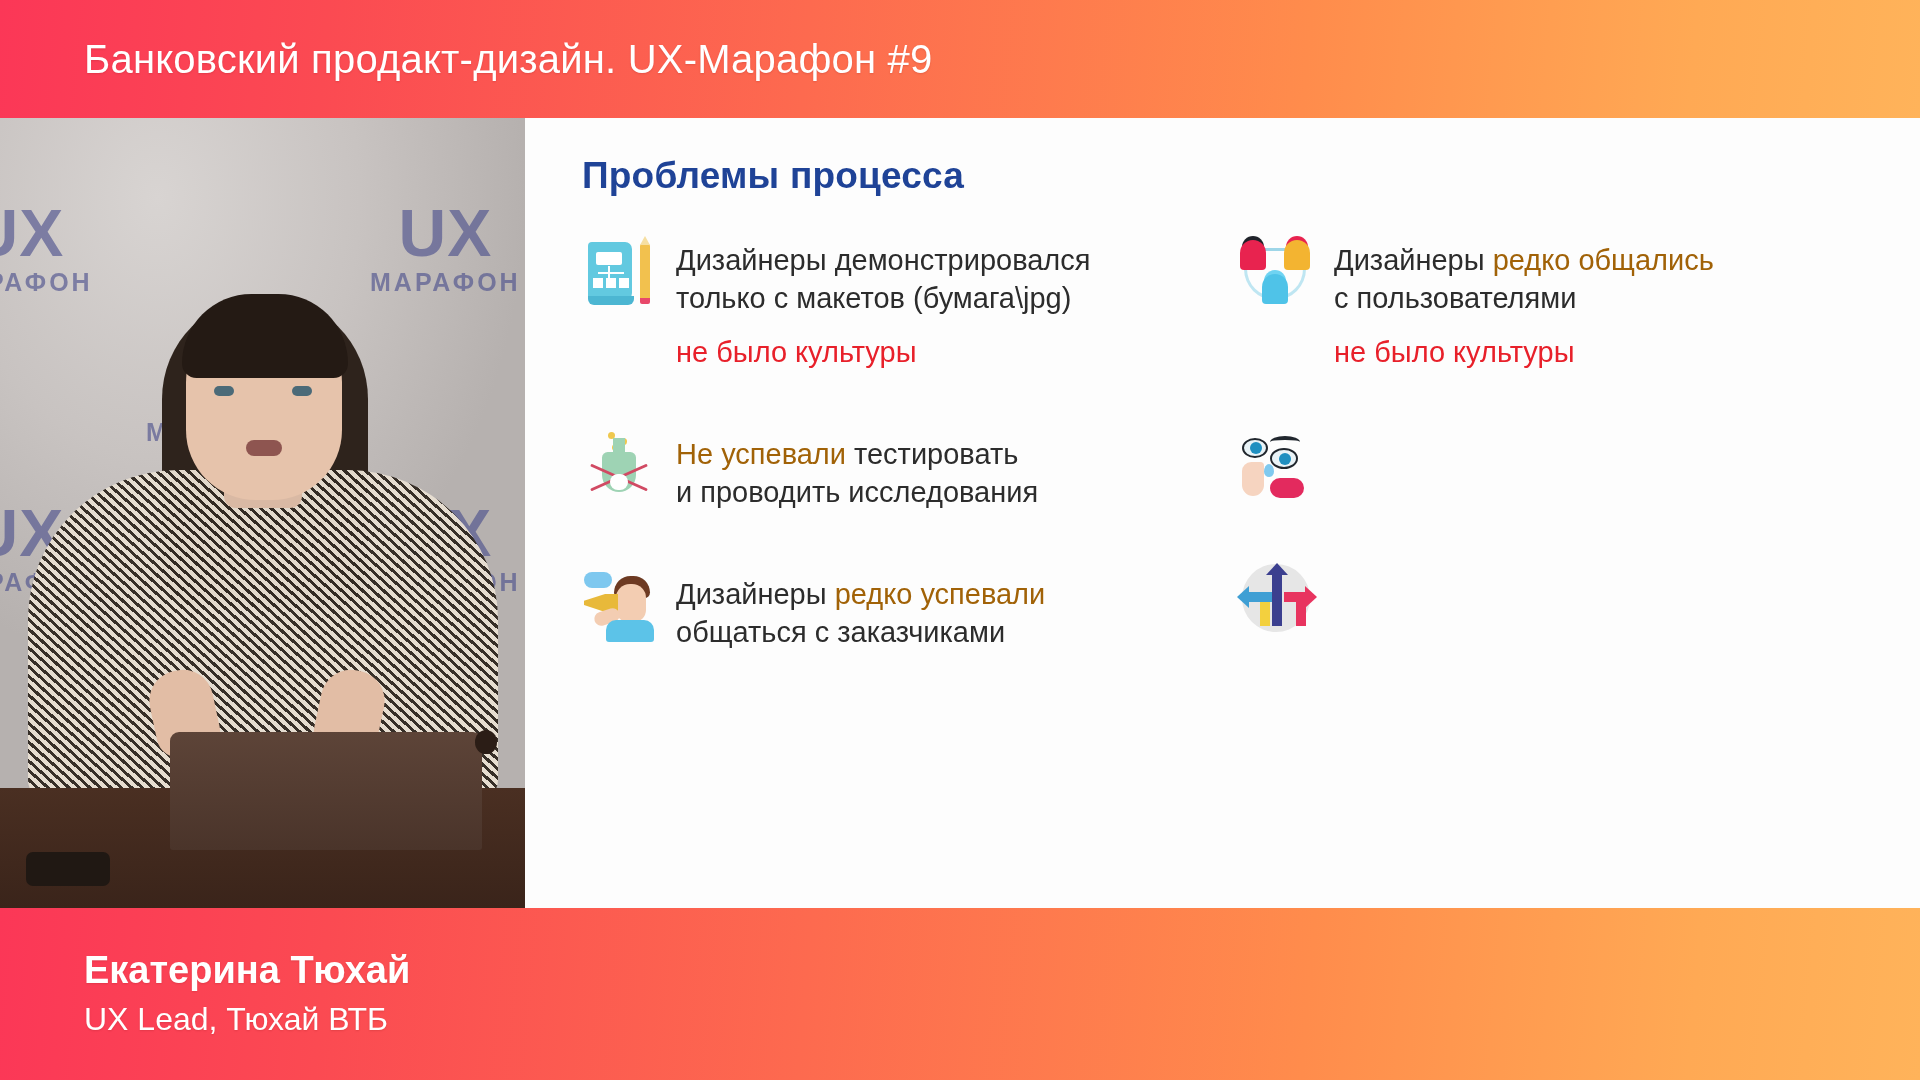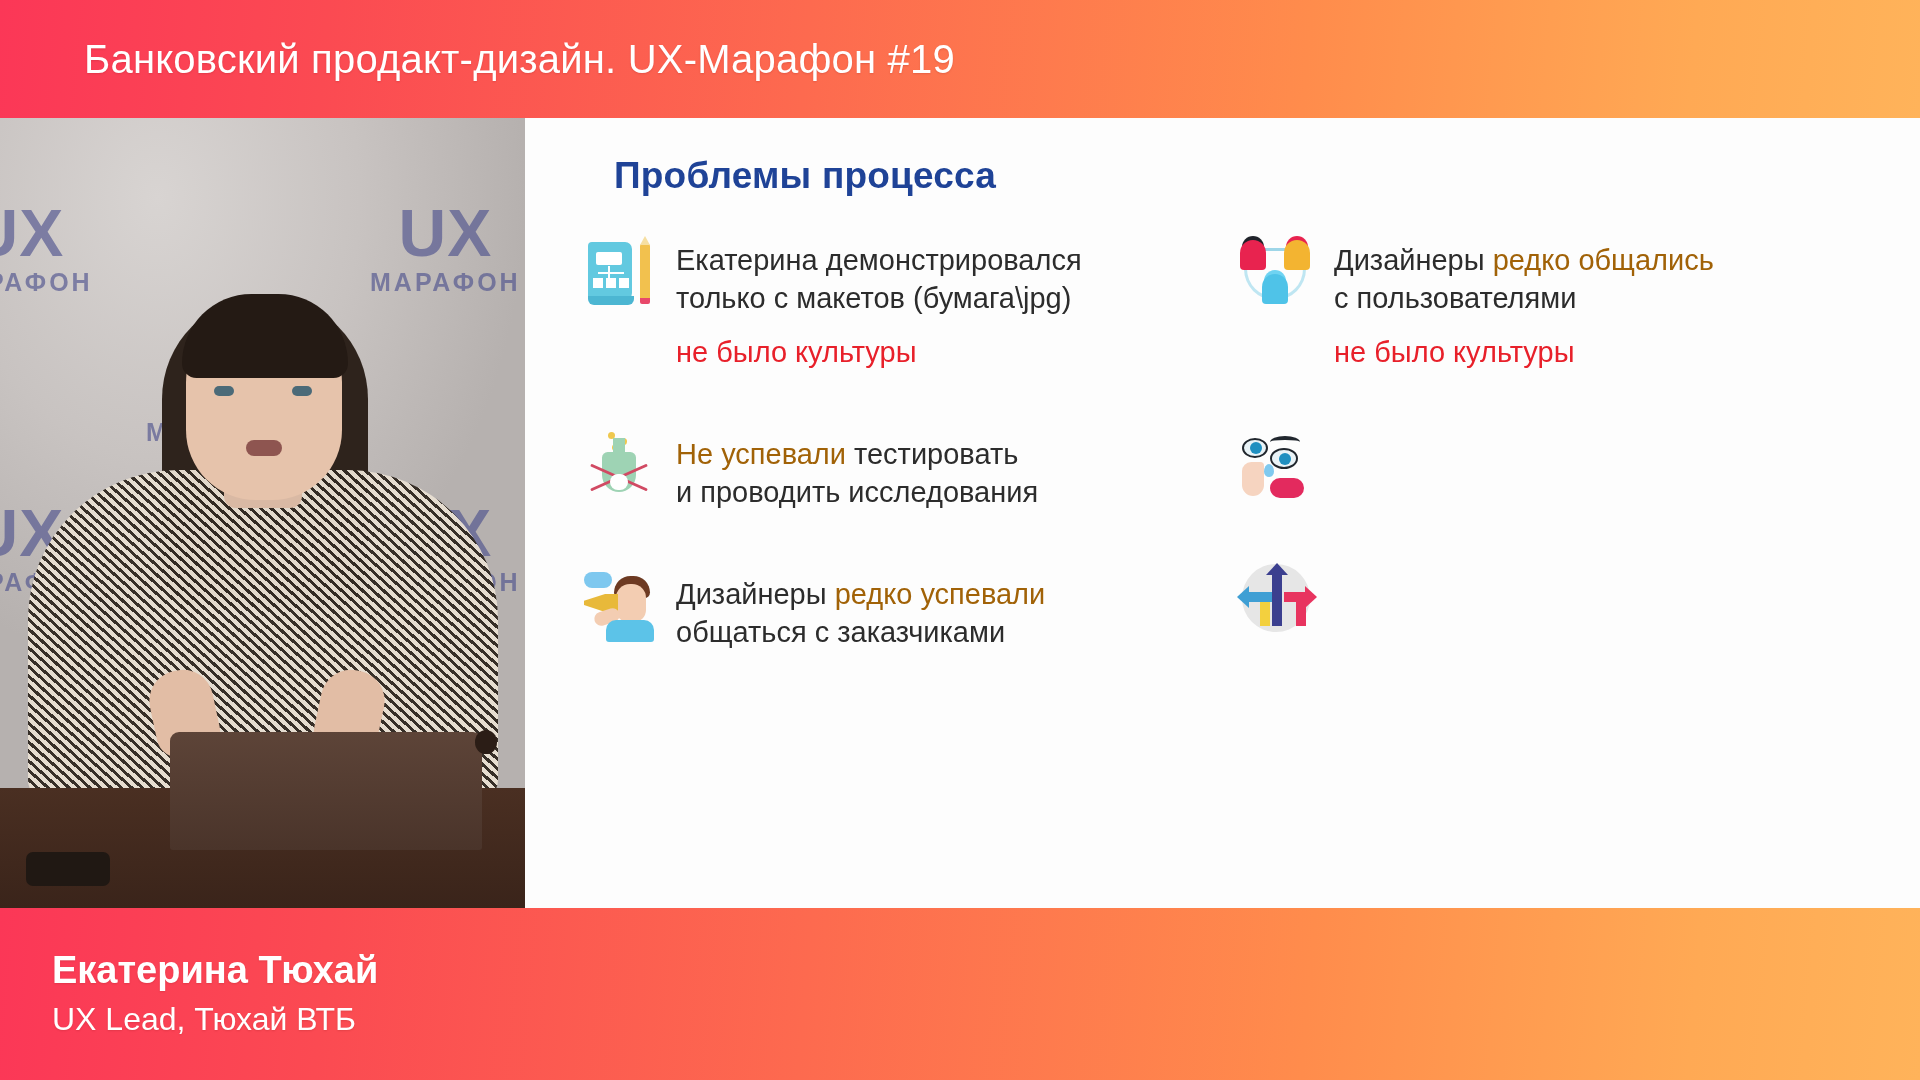--- a/index.html
+++ b/index.html
@@ -85,21 +85,21 @@
     background:linear-gradient(180deg,#5d4438 0%,#4a342a 100%);
     border-radius:9px 9px 3px 3px;
   }
   .apple { position:absolute; left:305px; bottom:96px; width:22px; height:24px; background:#2b1d16; border-radius:50% 50% 48% 48%; }
   .phone { position:absolute; left:26px; bottom:22px; width:84px; height:34px; background:#201813; border-radius:7px; }
 
   
   .slide { position:absolute; left:525px; top:0; width:1395px; height:790px; background:#fdfdfd; }
   .slide-title {
     position:absolute; left:57px; top:37px; font-size:37px; font-weight:700;
-    color:#1f4397; letter-spacing:.2px;margin-left:32px;
+    color:#1f4397; letter-spacing:.2px;
   }
   .cols { position:absolute; left:0; top:122px; width:1395px; display:flex; }
   .col { width:697px; padding-left:57px; }
   .col.right { padding-left:18px; }
 
   .item { display:flex; align-items:flex-start; margin-bottom:62px; }
   .item-icon {
     width:74px; height:74px; flex:0 0 74px; margin-right:20px; margin-top:-4px;
     position:relative;
   }
@@ -161,34 +161,34 @@
   .ar-l { left:8px; top:30px; width:24px; height:10px; background:#3f9fd4; }
   .ar-l:before { content:""; position:absolute; left:-11px; top:-6px; border-top:11px solid transparent; border-bottom:11px solid transparent; border-right:12px solid #3f9fd4; }
   .ar-r { left:44px; top:30px; width:22px; height:10px; background:#e8345f; }
   .ar-r:before { content:""; position:absolute; right:-11px; top:-6px; border-top:11px solid transparent; border-bottom:11px solid transparent; border-left:12px solid #e8345f; }
   .ar-rv { left:56px; top:34px; height:30px; background:#e8345f; }
 
   
   .bottom-bar {
     position:absolute; left:0; top:908px; width:1920px; height:172px;
     background:linear-gradient(95deg,#fb3757 0%,#fb4a52 17%,#fd6a4f 42%,#ff8c4c 68%,#ffa954 88%,#ffb35a 100%);
-    padding-left:52px; display:flex; flex-direction:column; justify-content:center;
+    padding-left:84px; display:flex; flex-direction:column; justify-content:center;
   }
   .sp-name { color:#fff; font-size:38px; font-weight:700; line-height:1.25;
              text-shadow:0 1px 2px rgba(120,20,20,.18); }
   .sp-role { color:#fff; font-size:32px; font-weight:400; line-height:1.35; margin-top:4px;
              text-shadow:0 1px 2px rgba(120,20,20,.18); }
 </style>
 </head>
 <body>
 
 <div class="stage">
 
   <div class="top-bar">
-    <div class="top-title">Банковский продакт-дизайн. UX-Марафон #19</div>
+    <div class="top-title">Банковский продакт-дизайн. UX-Марафон #9</div>
   </div>
 
   <div class="middle">
 
     <div class="webcam">
       <div class="wall"></div>
 
       <div class="wall-logo lg1">
         <span class="ux">UX</span>
         <span class="mar">МАРАФОН</span>
@@ -246,21 +246,21 @@
               <div class="ic-book"></div>
               <div class="ic-bk-w1"></div>
                 <div class="ic-bk-stem"></div>
                 <div class="ic-bk-bar"></div>
               <div class="ic-bk-w2"></div>
                 <div class="ic-bk-w3"></div>
                 <div class="ic-bk-w4"></div>
               <div class="ic-pencil"></div>
             </div>
             <div class="item-text">
-              <span>Екатерина демонстрировался</span><br>
+              <span>Дизайнеры демонстрировался</span><br>
               <span>только с макетов (бумага\jpg)</span>
               <span class="red-line">не было культуры</span>
             </div>
           </div>
 
           <div class="item">
             <div class="item-icon">
               <div class="ic-bub b1"></div>
                 <div class="ic-bub b2"></div>
                 <div class="ic-bub b3"></div>

